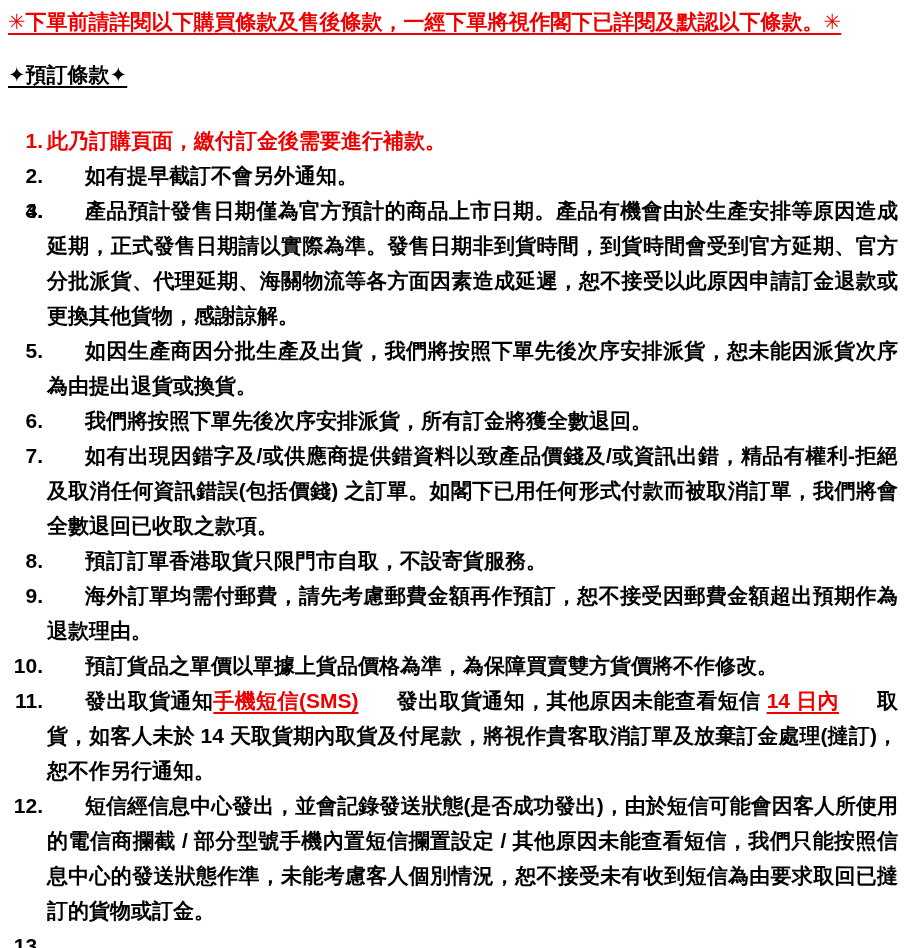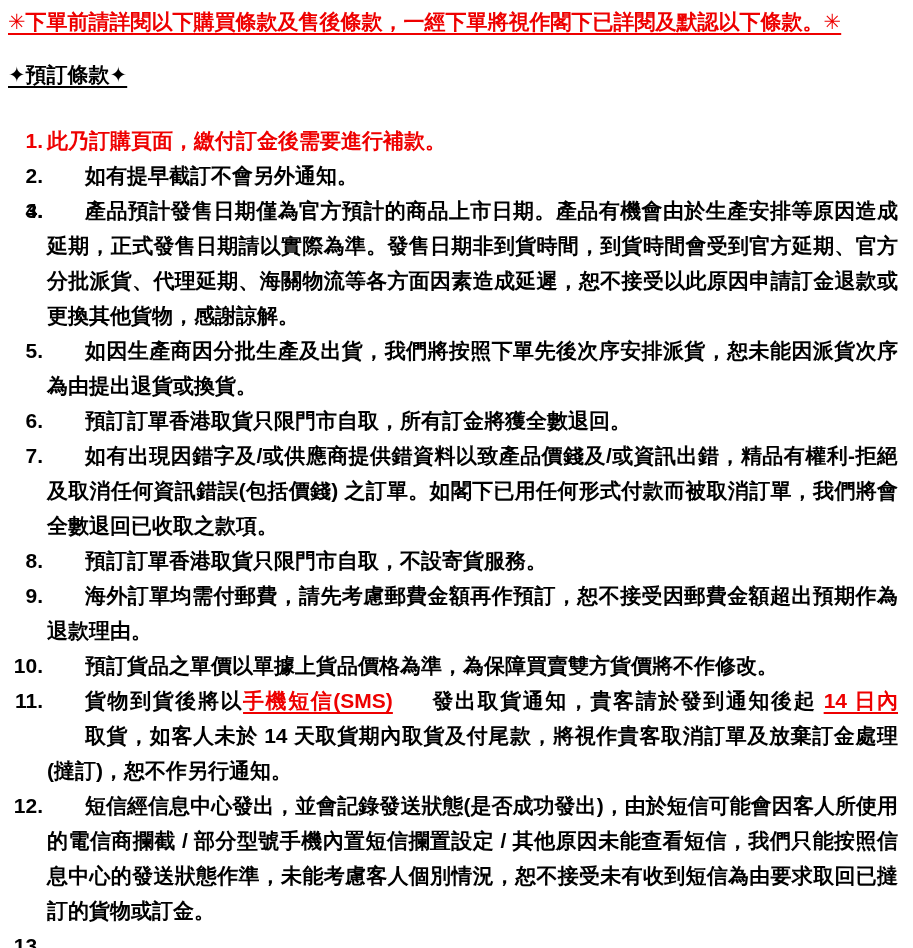--- a/index.html
+++ b/index.html
@@ -67,23 +67,23 @@
 <div>
   <span class="section-title">✦預訂條款✦</span>
 </div>
 
 <ol class="terms">
     <li><span class="num red">1.</span><span class="seg-red">此乃訂購頁面，繳付訂金後需要進行補款。</span></li>
     <li><span class="num">2.</span><span class="seg-normal">如有提早截訂不會另外通知。</span></li>
     <li><span class="num">3.</span></li>
     <li><span class="num">4.</span><span class="seg-normal">產品預計發售日期僅為官方預計的商品上市日期。產品有機會由於生產安排等原因造成延期，正式發售日期請以實際為準。發售日期非到貨時間，到貨時間會受到官方延期、官方分批派貨、代理延期、海關物流等各方面因素造成延遲，恕不接受以此原因申請訂金退款或更換其他貨物，感謝諒解。</span></li>
     <li><span class="num">5.</span><span class="seg-normal">如因生產商因分批生產及出貨，我們將按照下單先後次序安排派貨，恕未能因派貨次序為由提出退貨或換貨。</span></li>
-    <li><span class="num">6.</span><span class="seg-normal">預訂訂單香港取貨只限門市自取，所有訂金將獲全數退回。</span></li>
+    <li><span class="num">6.</span><span class="seg-normal">我們將按照下單先後次序安排派貨，所有訂金將獲全數退回。</span></li>
     <li><span class="num">7.</span><span class="seg-normal">如有出現因錯字及/或供應商提供錯資料以致產品價錢及/或資訊出錯，精品有權利-拒絕及取消任何資訊錯誤(包括價錢) 之訂單。如閣下已用任何形式付款而被取消訂單，我們將會全數退回已收取之款項。</span></li>
     <li><span class="num">8.</span><span class="seg-normal">預訂訂單香港取貨只限門市自取，不設寄貨服務。</span></li>
     <li><span class="num">9.</span><span class="seg-normal">海外訂單均需付郵費，請先考慮郵費金額再作預訂，恕不接受因郵費金額超出預期作為退款理由。</span></li>
     <li><span class="num">10.</span><span class="seg-normal">預訂貨品之單價以單據上貨品價格為準，為保障買賣雙方貨價將不作修改。</span></li>
-    <li><span class="num">11.</span><span class="seg-normal">貨物到貨後將以</span><span class="seg-red-underline">手機短信(SMS)</span><span class="seg-normal">發出取貨通知，貴客請於發到通知後起 </span><span class="seg-red-underline">14 日內</span><span class="seg-normal">取貨，如客人未於 14 天取貨期內取貨及付尾款，將視作貴客取消訂單及放棄訂金處理(撻訂)，恕不作另行通知。</span></li>
+    <li><span class="num">11.</span><span class="seg-normal">發出取貨通知</span><span class="seg-red-underline">手機短信(SMS)</span><span class="seg-normal">發出取貨通知，其他原因未能查看短信 </span><span class="seg-red-underline">14 日內</span><span class="seg-normal">取貨，如客人未於 14 天取貨期內取貨及付尾款，將視作貴客取消訂單及放棄訂金處理(撻訂)，恕不作另行通知。</span></li>
     <li><span class="num">12.</span><span class="seg-normal">短信經信息中心發出，並會記錄發送狀態(是否成功發出)，由於短信可能會因客人所使用的電信商攔截 / 部分型號手機內置短信攔置設定 / 其他原因未能查看短信，我們只能按照信息中心的發送狀態作準，未能考慮客人個別情況，恕不接受未有收到短信為由要求取回已撻訂的貨物或訂金。</span></li>
     <li>
       <span class="num">13.</span>
     </li>
   </ol>
 
 </body></html>

